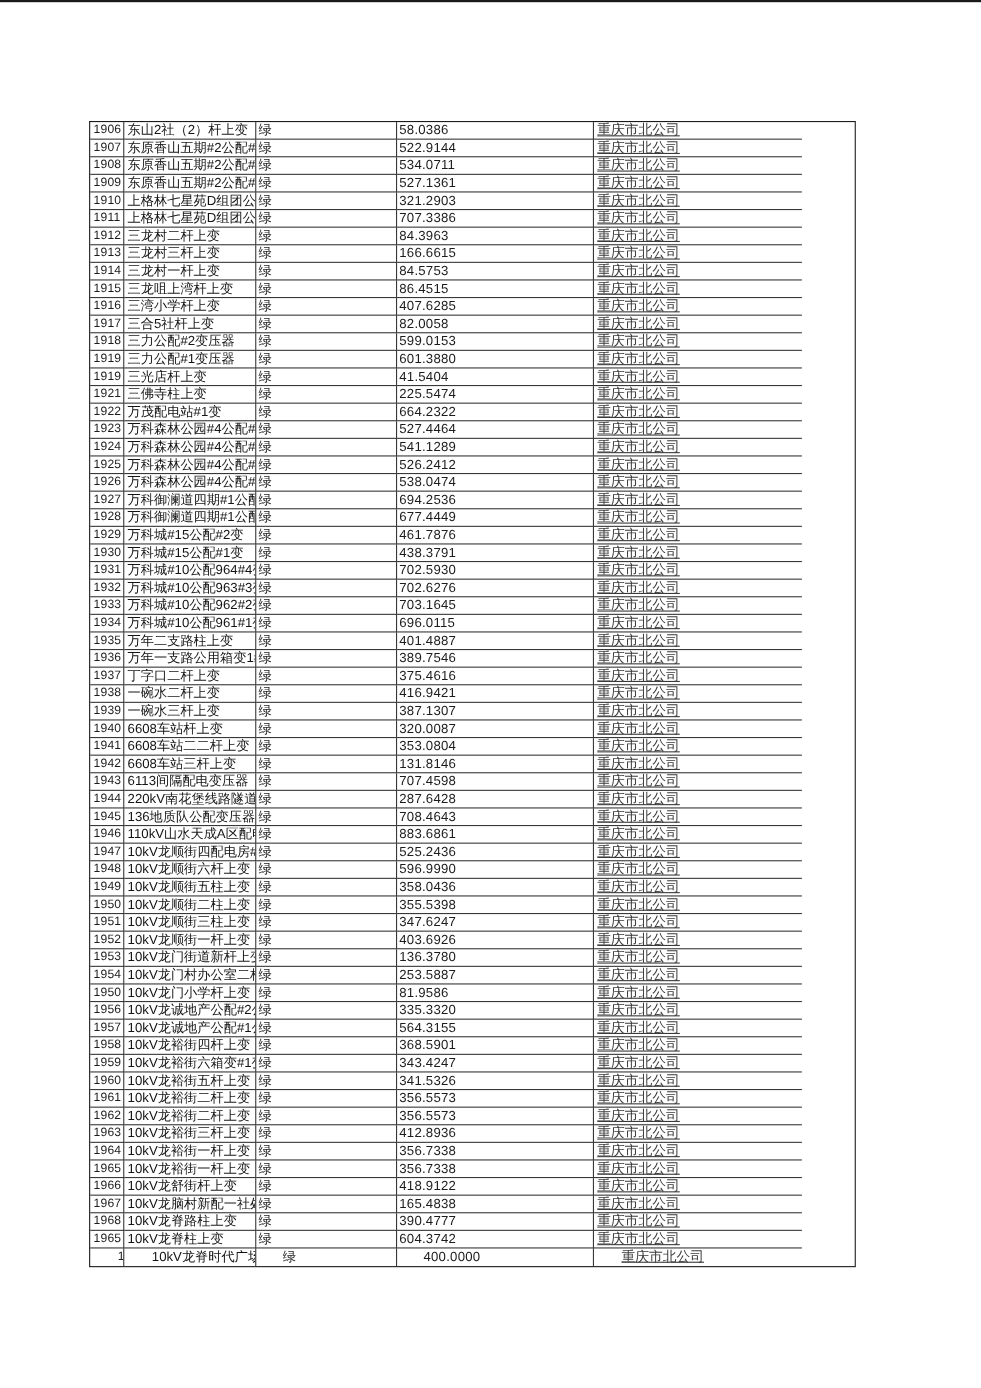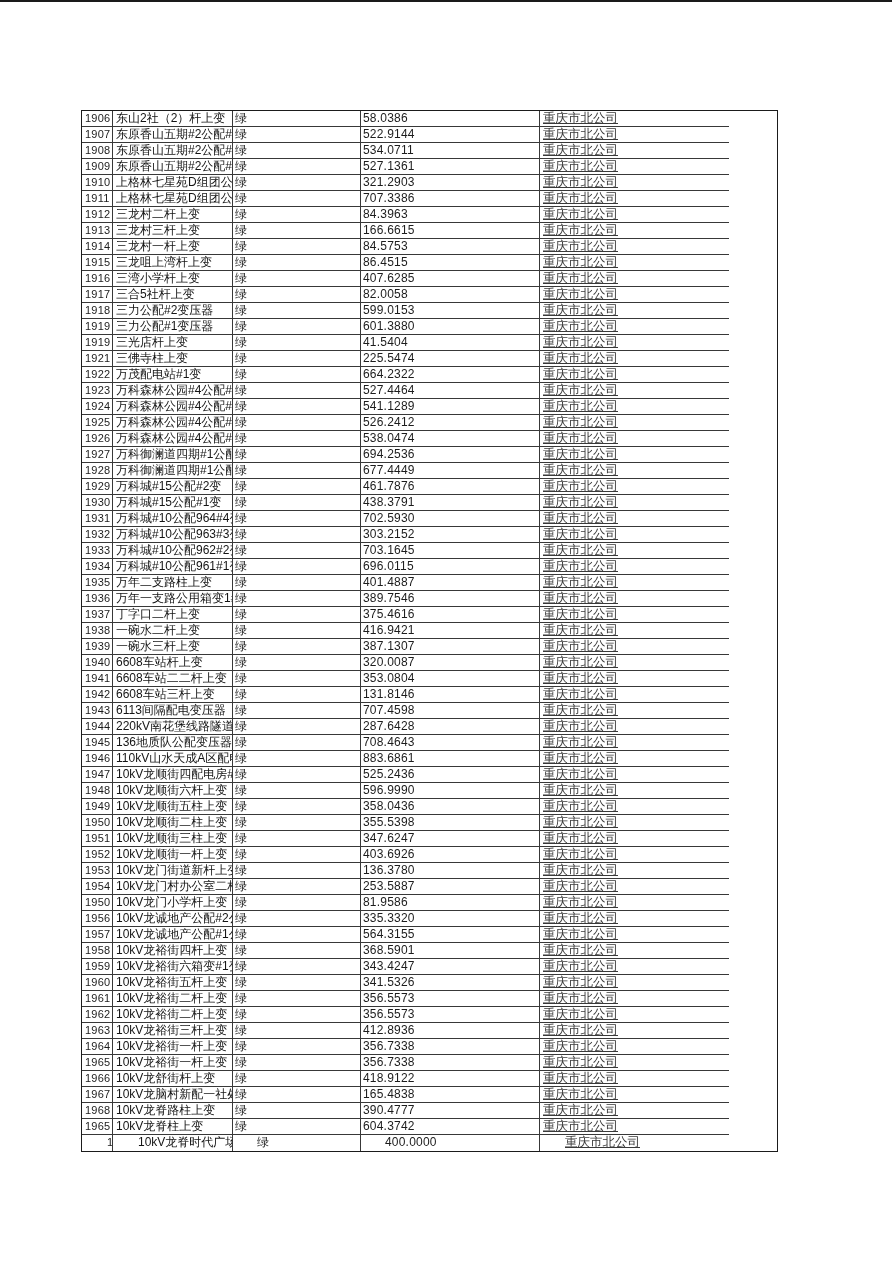--- a/index.html
+++ b/index.html
@@ -249,21 +249,21 @@
     <div class="cell c-name">万科城#10公配964#4变压</div>
     <div class="cell c-status">绿</div>
     <div class="cell c-value">702.5930</div>
     <div class="cell c-company">重庆市北公司</div>
   </div>
 
   <div class="row">
     <div class="cell c-id">1932</div>
     <div class="cell c-name">万科城#10公配963#3变压</div>
     <div class="cell c-status">绿</div>
-    <div class="cell c-value">303.2152</div>
+    <div class="cell c-value">702.6276</div>
     <div class="cell c-company">重庆市北公司</div>
   </div>
 
   <div class="row">
     <div class="cell c-id">1933</div>
     <div class="cell c-name">万科城#10公配962#2变压</div>
     <div class="cell c-status">绿</div>
     <div class="cell c-value">703.1645</div>
     <div class="cell c-company">重庆市北公司</div>
   </div>

